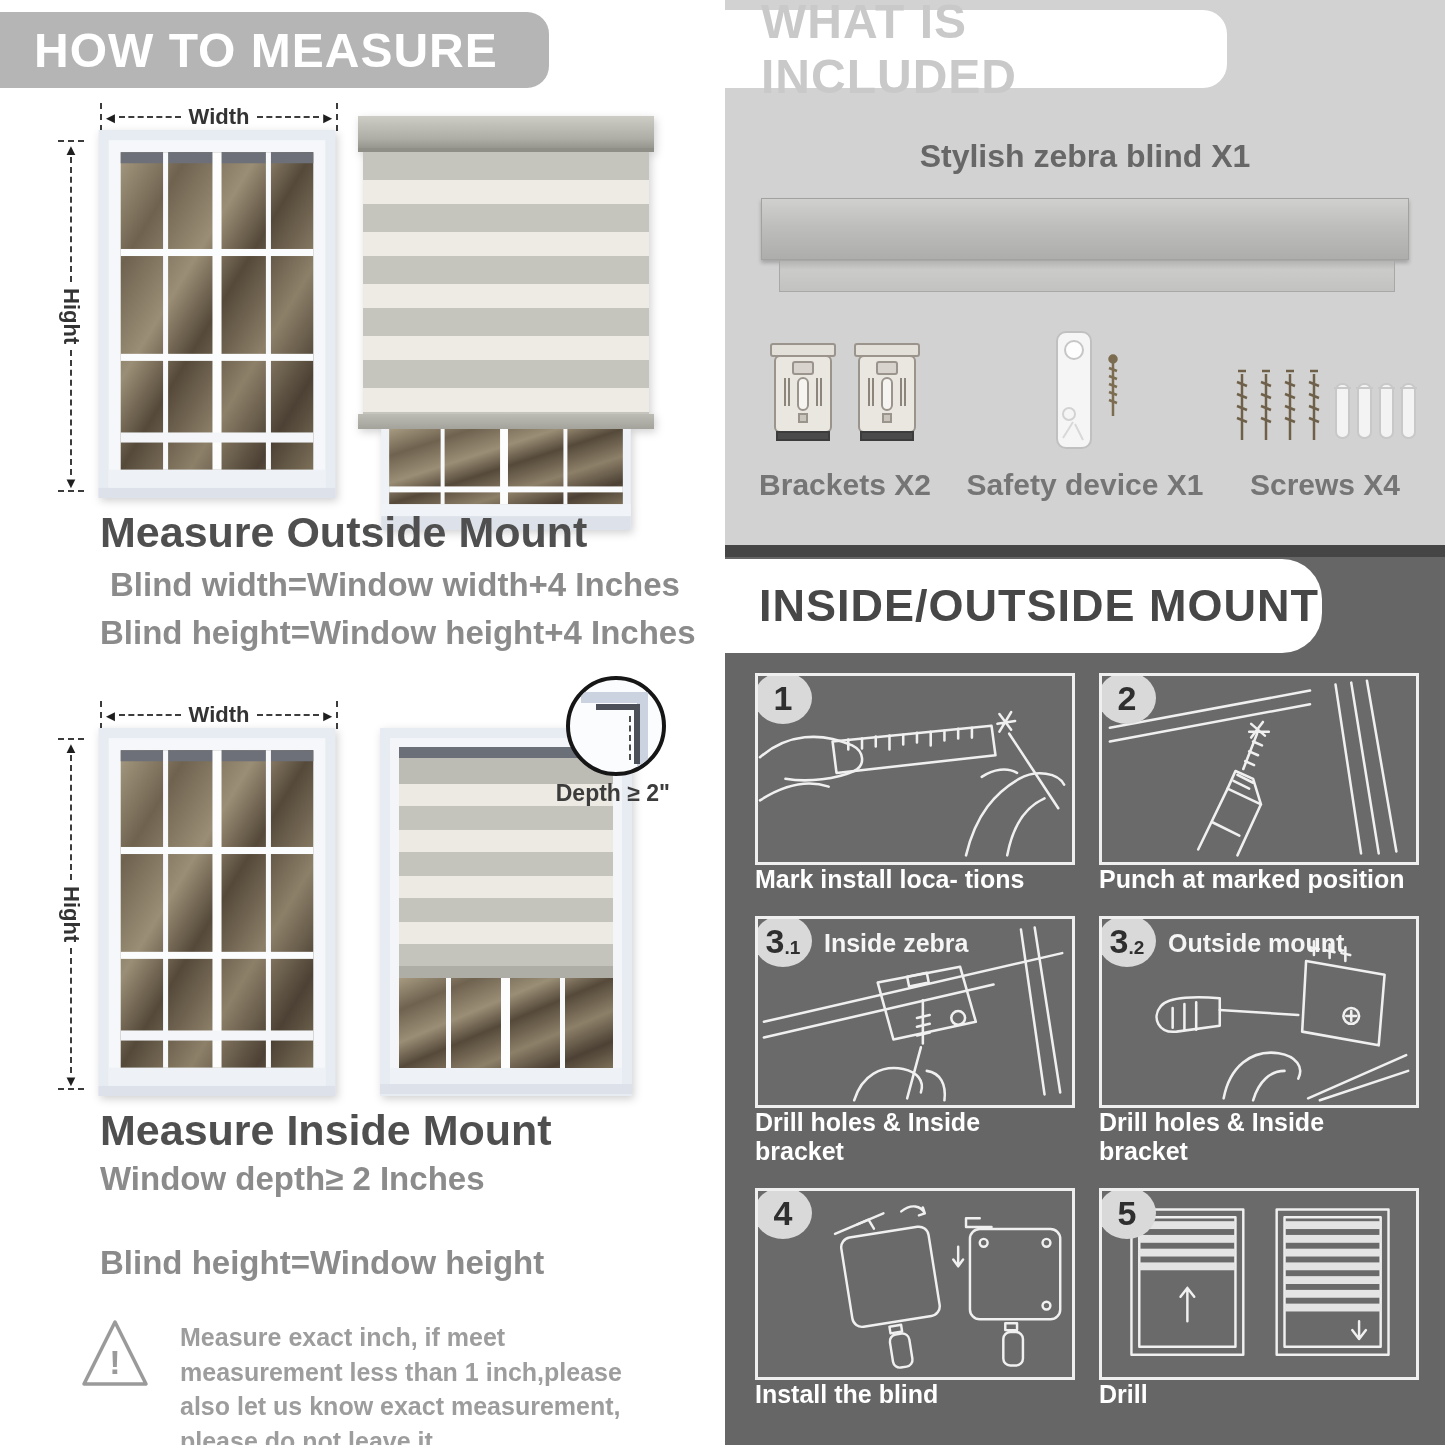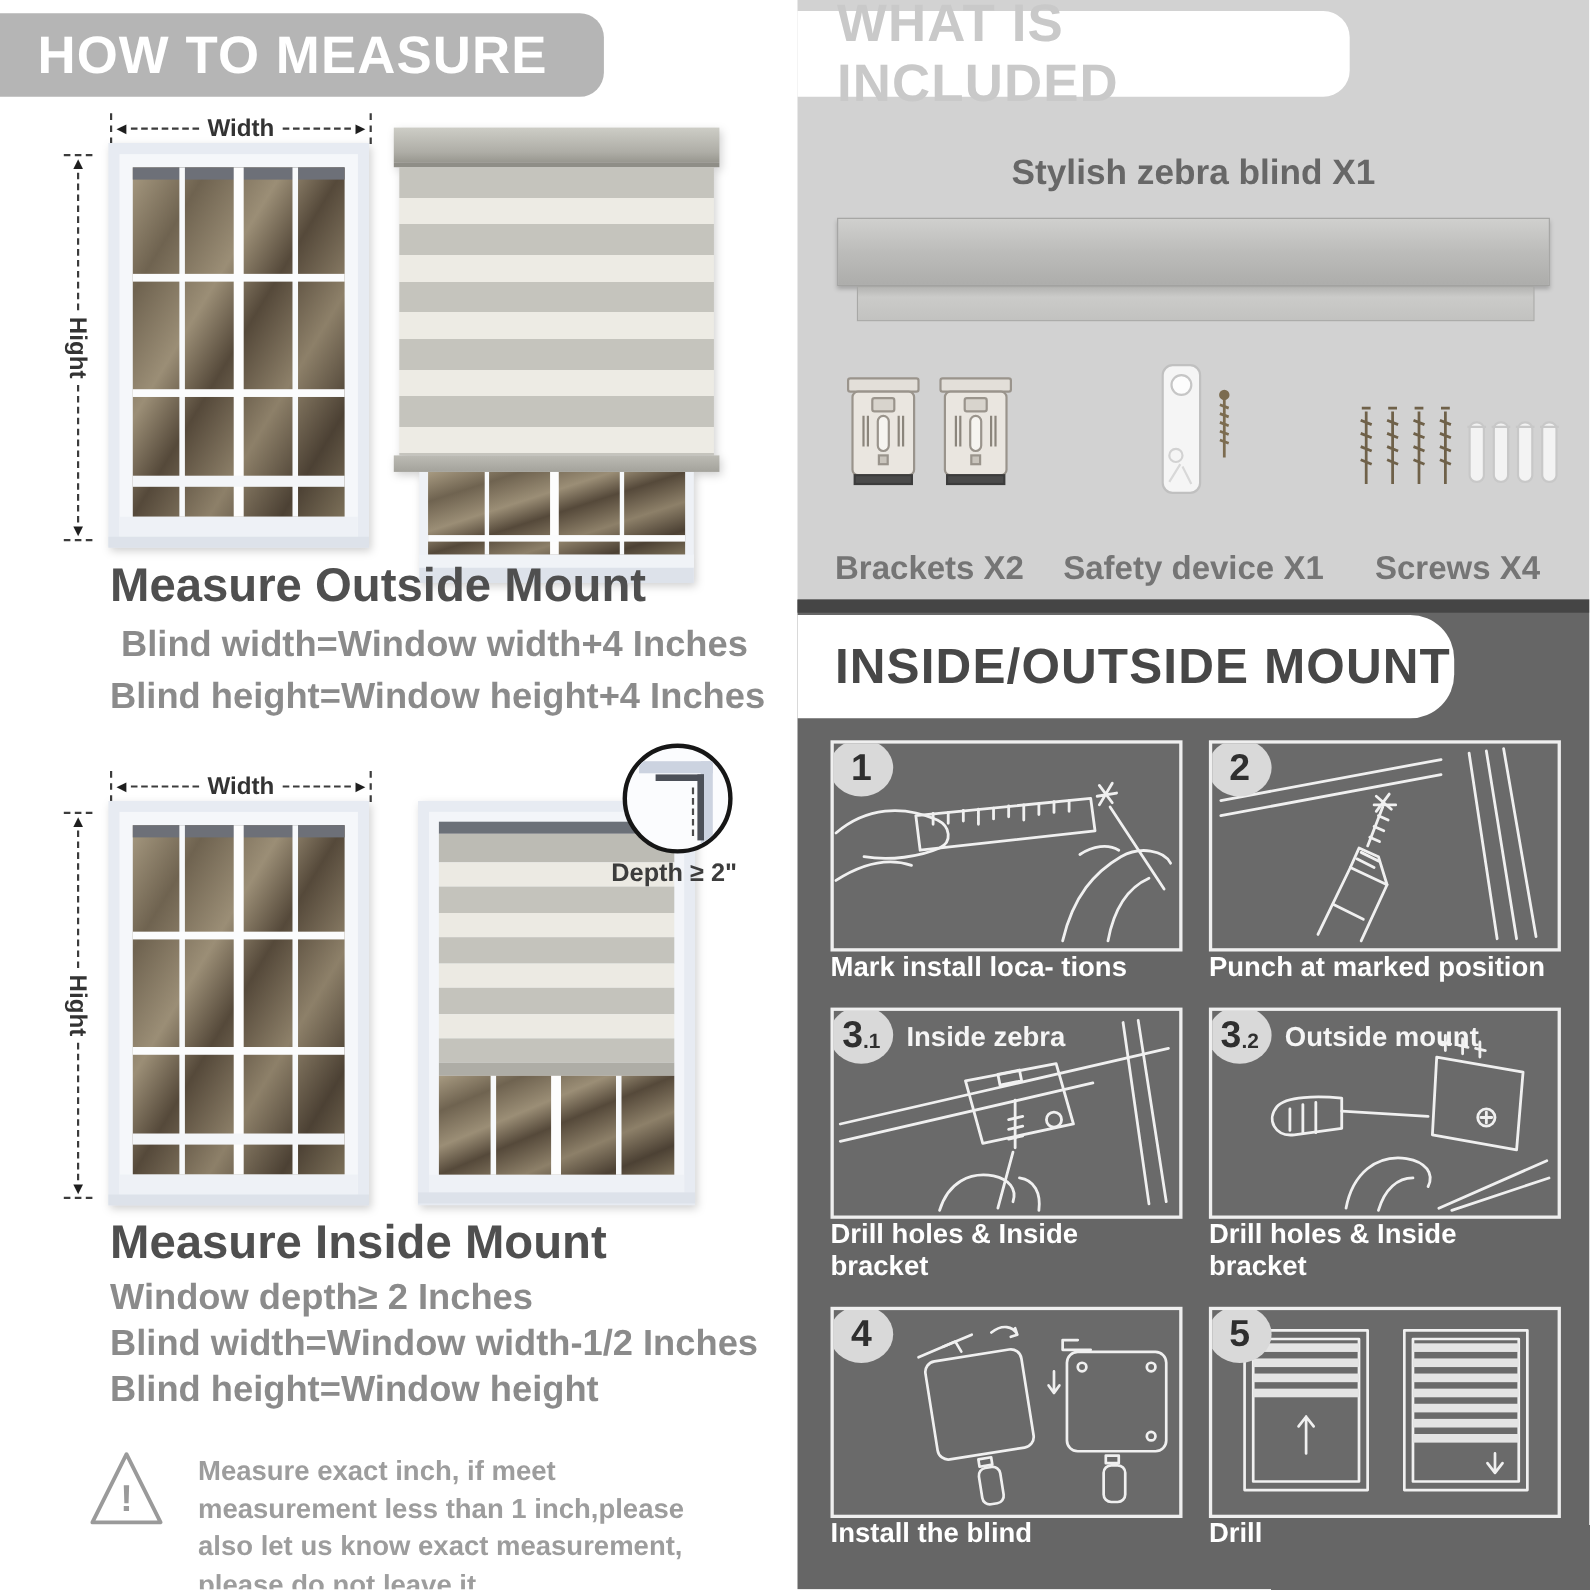--- a/index.html
+++ b/index.html
@@ -61,21 +61,21 @@
   .banner-right span{color:#c9c9c9;font-size:48px;font-weight:bold;letter-spacing:1px;}
   .blind-label{position:absolute;left:0;top:138px;width:720px;text-align:center;
     font-size:32px;font-weight:bold;color:#676767;}
   .rail-top{position:absolute;left:36px;top:198px;width:648px;height:62px;
     background:linear-gradient(180deg,#d0d0ce 0%,#bcbcba 50%,#adadab 100%);
     border:1px solid #a2a2a0;box-sizing:border-box;box-shadow:0 3px 4px rgba(0,0,0,0.22);}
   .rail-bottom{position:absolute;left:54px;top:260px;width:616px;height:32px;
     background:linear-gradient(180deg,#b4b4b2 0%,#cbcbc9 30%,#c2c2c0 100%);
     border:1px solid #a8a8a6;box-sizing:border-box;}
   .items{position:absolute;left:0;top:322px;width:720px;display:flex;}
-  .item{flex:1;display:flex;flex-direction:column;align-items:center;gap:32px;}
+  .item{flex:1;display:flex;flex-direction:column;align-items:center;}
   .item-icon{height:132px;display:flex;align-items:flex-end;justify-content:center;}
   .item-label{margin-top:14px;font-size:30px;font-weight:bold;color:#757575;}
 
   .mount{position:absolute;left:0;top:545px;width:756px;height:900px;background:#666666;}
   .mount-topstrip{position:absolute;left:0;top:0;width:720px;height:12px;background:#454545;}
   .banner-mount{position:absolute;left:0;top:14px;width:597px;height:94px;background:#ffffff;
     border-radius:0 40px 40px 0;display:flex;align-items:center;padding-left:34px;box-sizing:border-box;}
   .banner-mount span{color:#474747;font-size:45px;font-weight:bold;letter-spacing:1px;}
   .steps-grid{position:absolute;left:30px;top:128px;width:664px;
     display:grid;grid-template-columns:1fr 1fr;column-gap:24px;row-gap:22px;}
@@ -220,21 +220,20 @@
     </div>
     <div class="mag">
       <div class="mc1"></div>
       <div class="mc2"></div>
       <div class="mc3"></div>
     </div>
     <div class="depth-label">Depth ≥ 2"</div>
 
     <h2 class="sec-title" style="top:1106px;">Measure Inside Mount</h2>
     <p class="formula" style="top:1160px;">Window depth≥ 2 Inches</p>
-    <p class="formula" style="top:1202px;">Blind width=Window width-1/2 Inches</p>
     <p class="formula" style="top:1244px;">Blind height=Window height</p>
 
     <svg class="abs" style="left:80px;top:1316px;" width="70" height="76" viewBox="0 0 70 76">
       <path d="M35 6 L66 68 L4 68 Z" fill="none" stroke="#9a9a9a" stroke-width="3.5" stroke-linejoin="round"></path>
       <text x="35" y="58" text-anchor="middle" font-size="34" font-weight="bold" fill="#9a9a9a" font-family="Liberation Sans, sans-serif">!</text>
     </svg>
     <div class="warn-text">Measure exact inch, if meet measurement less than 1 inch,please also let us know exact measurement, please do not leave it</div>
   </section>
 
   <section class="right">

